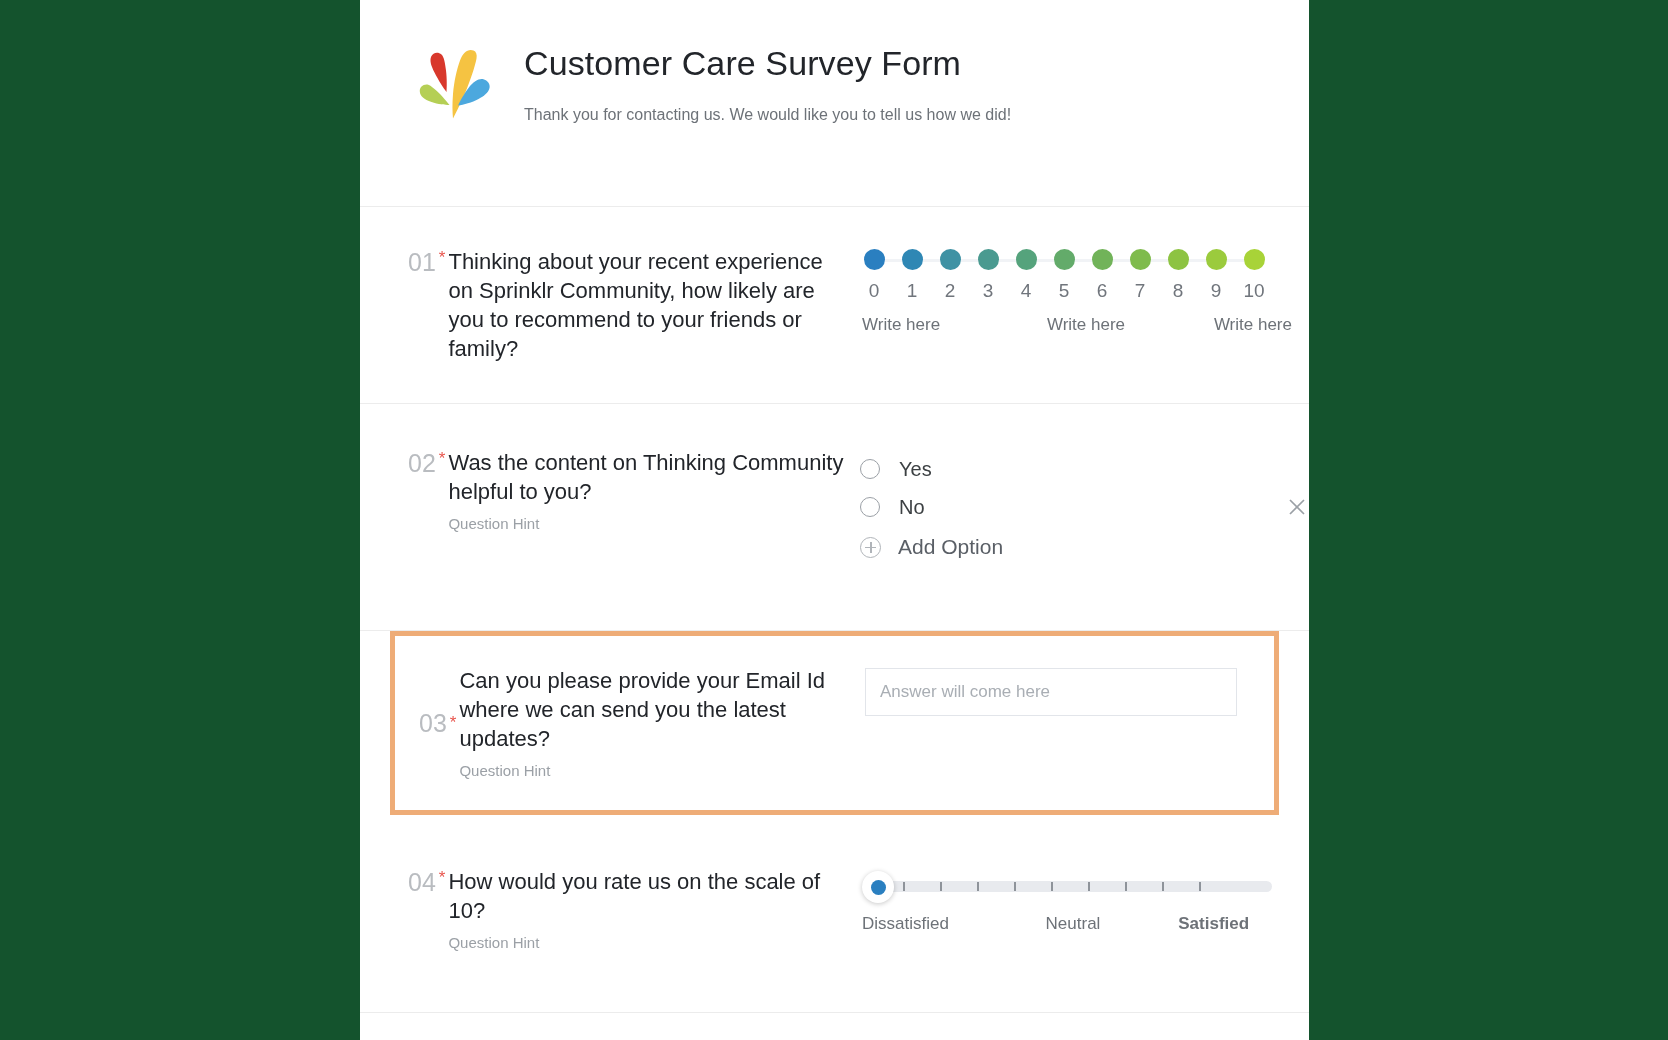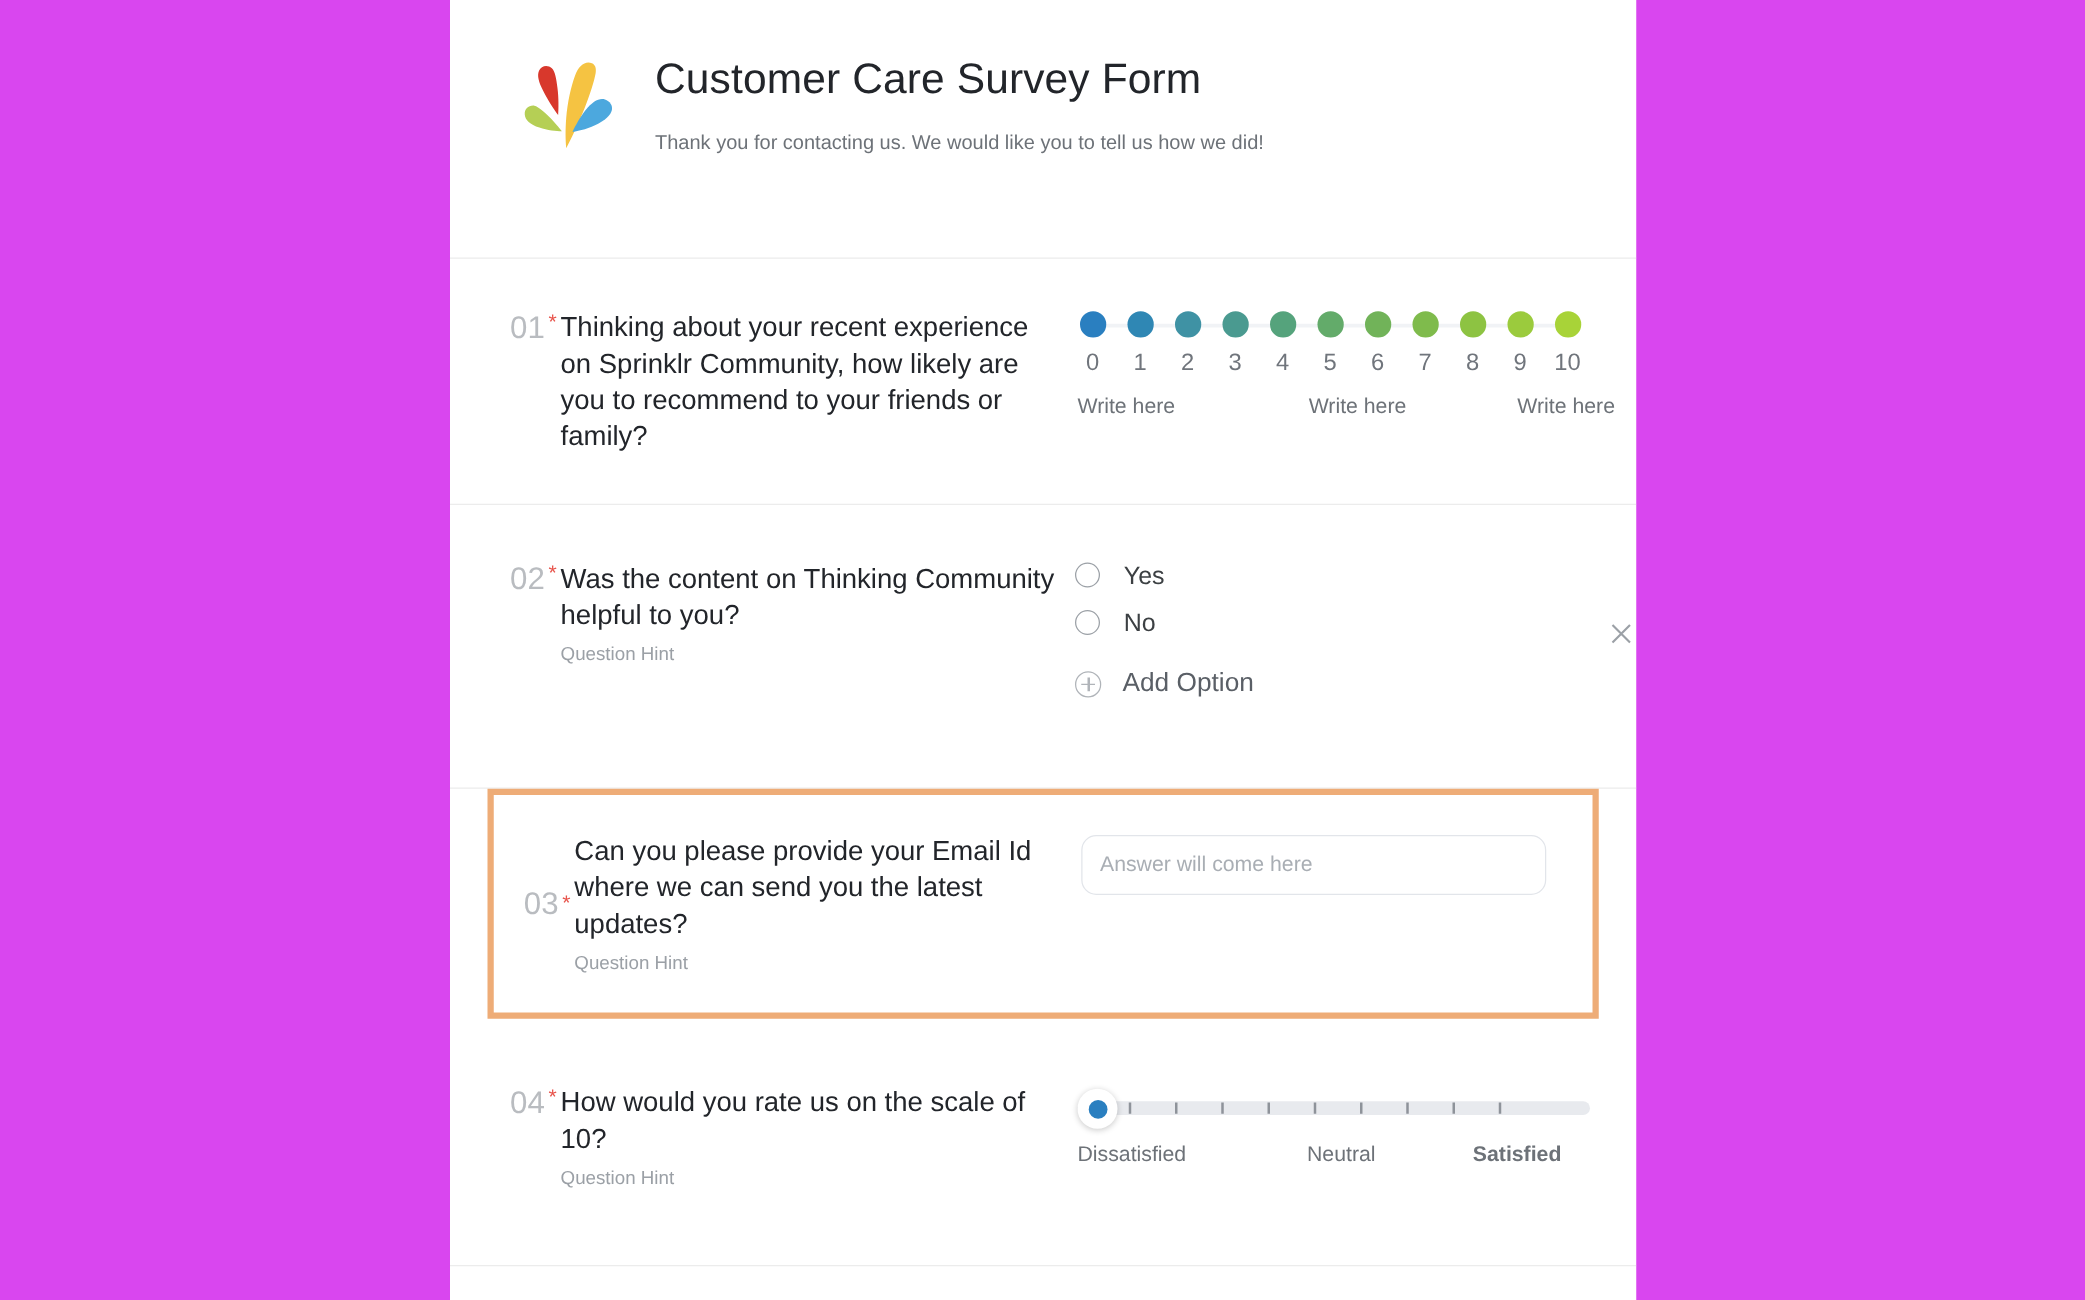--- a/index.html
+++ b/index.html
@@ -6,21 +6,21 @@
   html, body {
     margin: 0; padding: 0;
     width: 1668px; height: 1040px;
     overflow: hidden;
     background: #2b6cf6;
     font-family: "Liberation Sans", sans-serif;
   }
   #root {
     position: relative;
     width: 1668px; height: 1040px;
-    background: #d946ef;
+    background: #14532d;
     padding-left: 29px;
   }
   
   .form-sheet {
     position: absolute;
     left: 360px; top: 0;
     width: 949px;
     height: 1040px;
     background: #ffffff;
     overflow: hidden;
@@ -155,20 +155,21 @@
     font-size: 17px;
     color: #6d7278;
     flex: 1 1 0;
   }
   .nps-write.mid { text-align: center; padding-left: 18px;}
   .nps-write.end { text-align: right; }
 
   
   .opt-row {
     display: flex;
+    align-items: center;
     height: 38px;
     position: relative;
     width: 430px;
   }
   .radio {
     width: 20px; height: 20px;
     border-radius: 50%;
     border: 1.6px solid #9ba0a6;
     background: #fff;
     flex: 0 0 auto;
@@ -209,21 +210,21 @@
     margin-left: 17px;
     font-size: 21px;
     color: #5a5f66;
   }
 
   
   .answer-input {
     width: 372px;
     height: 48px;
     border: 1px solid #e2e5ea;
-    border-radius: 12px;
+    border-radius: 0;
     background: #fff;
     font-size: 17px;
     color: #22252a;
     padding: 0 14px;
     font-family: "Liberation Sans", sans-serif;
     outline: none;
   }
   .answer-input::placeholder { color: #a9aeb4; }
 
   

